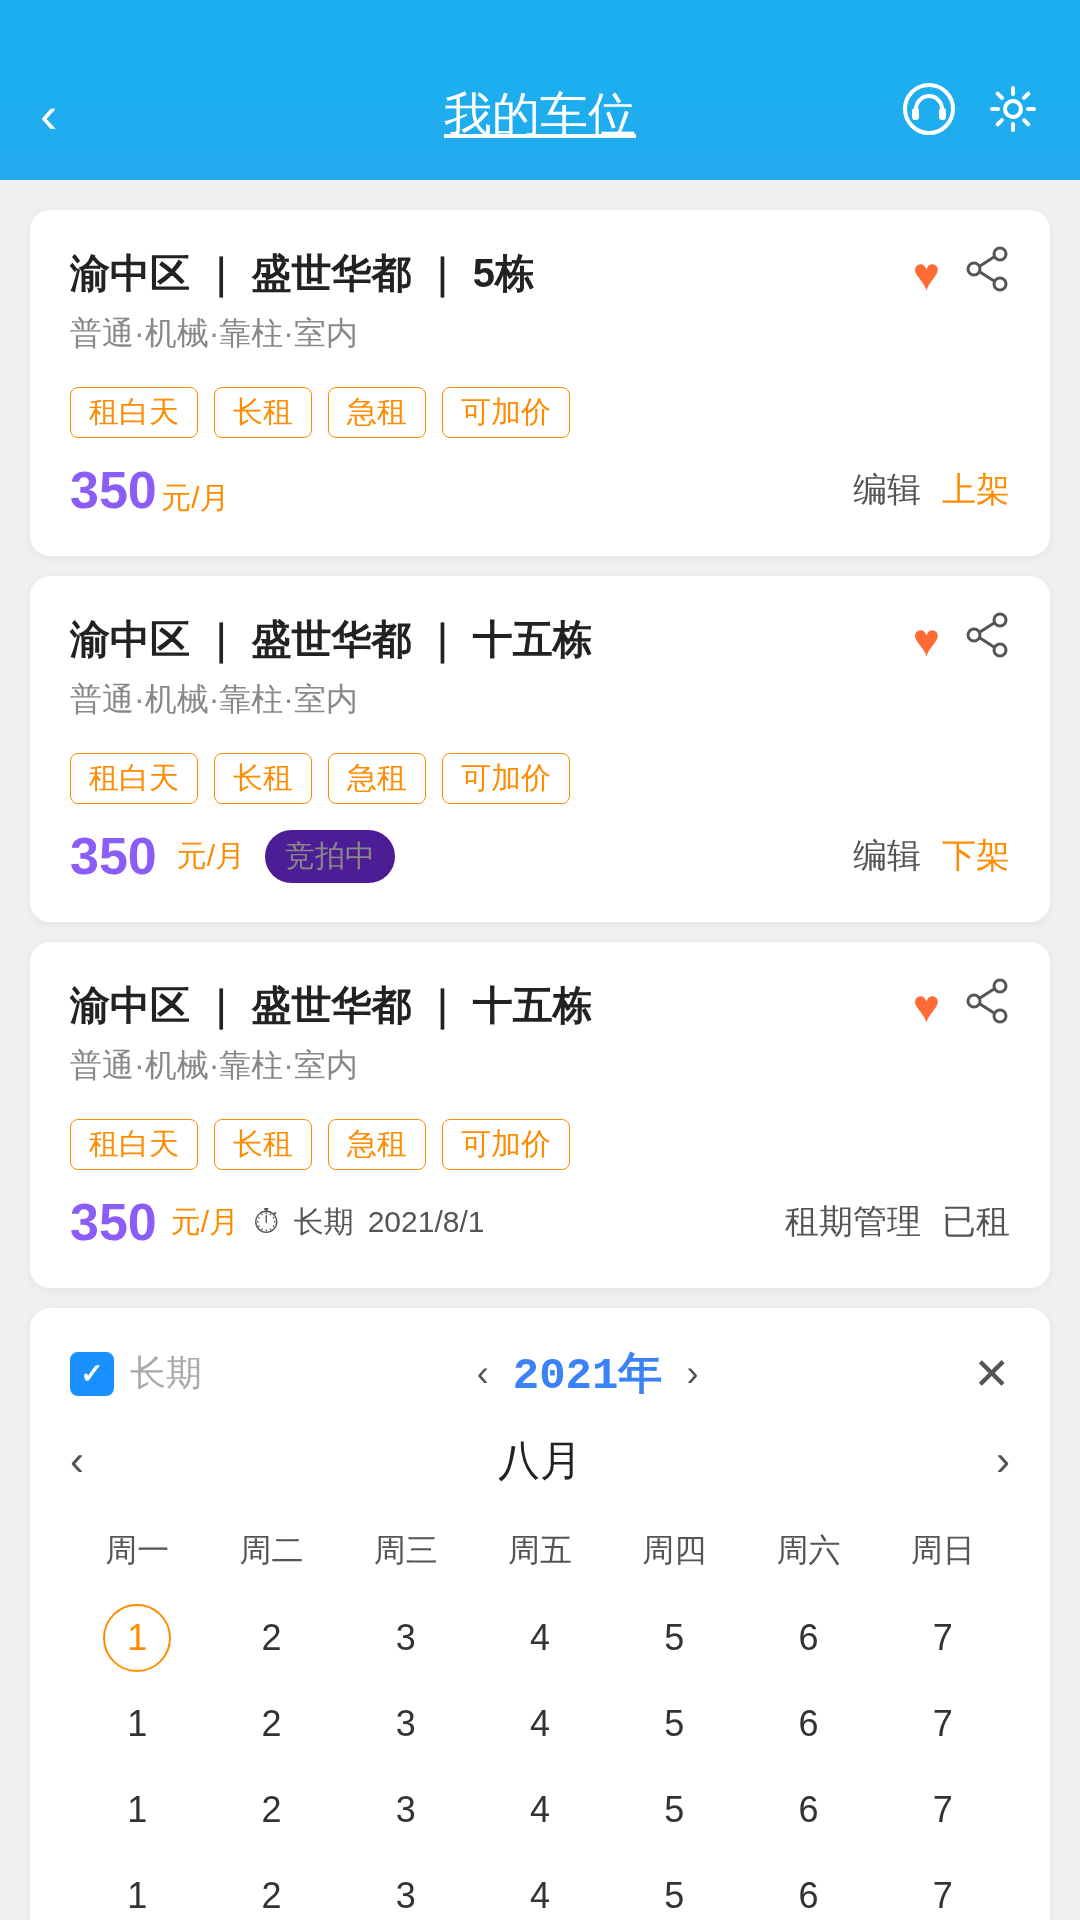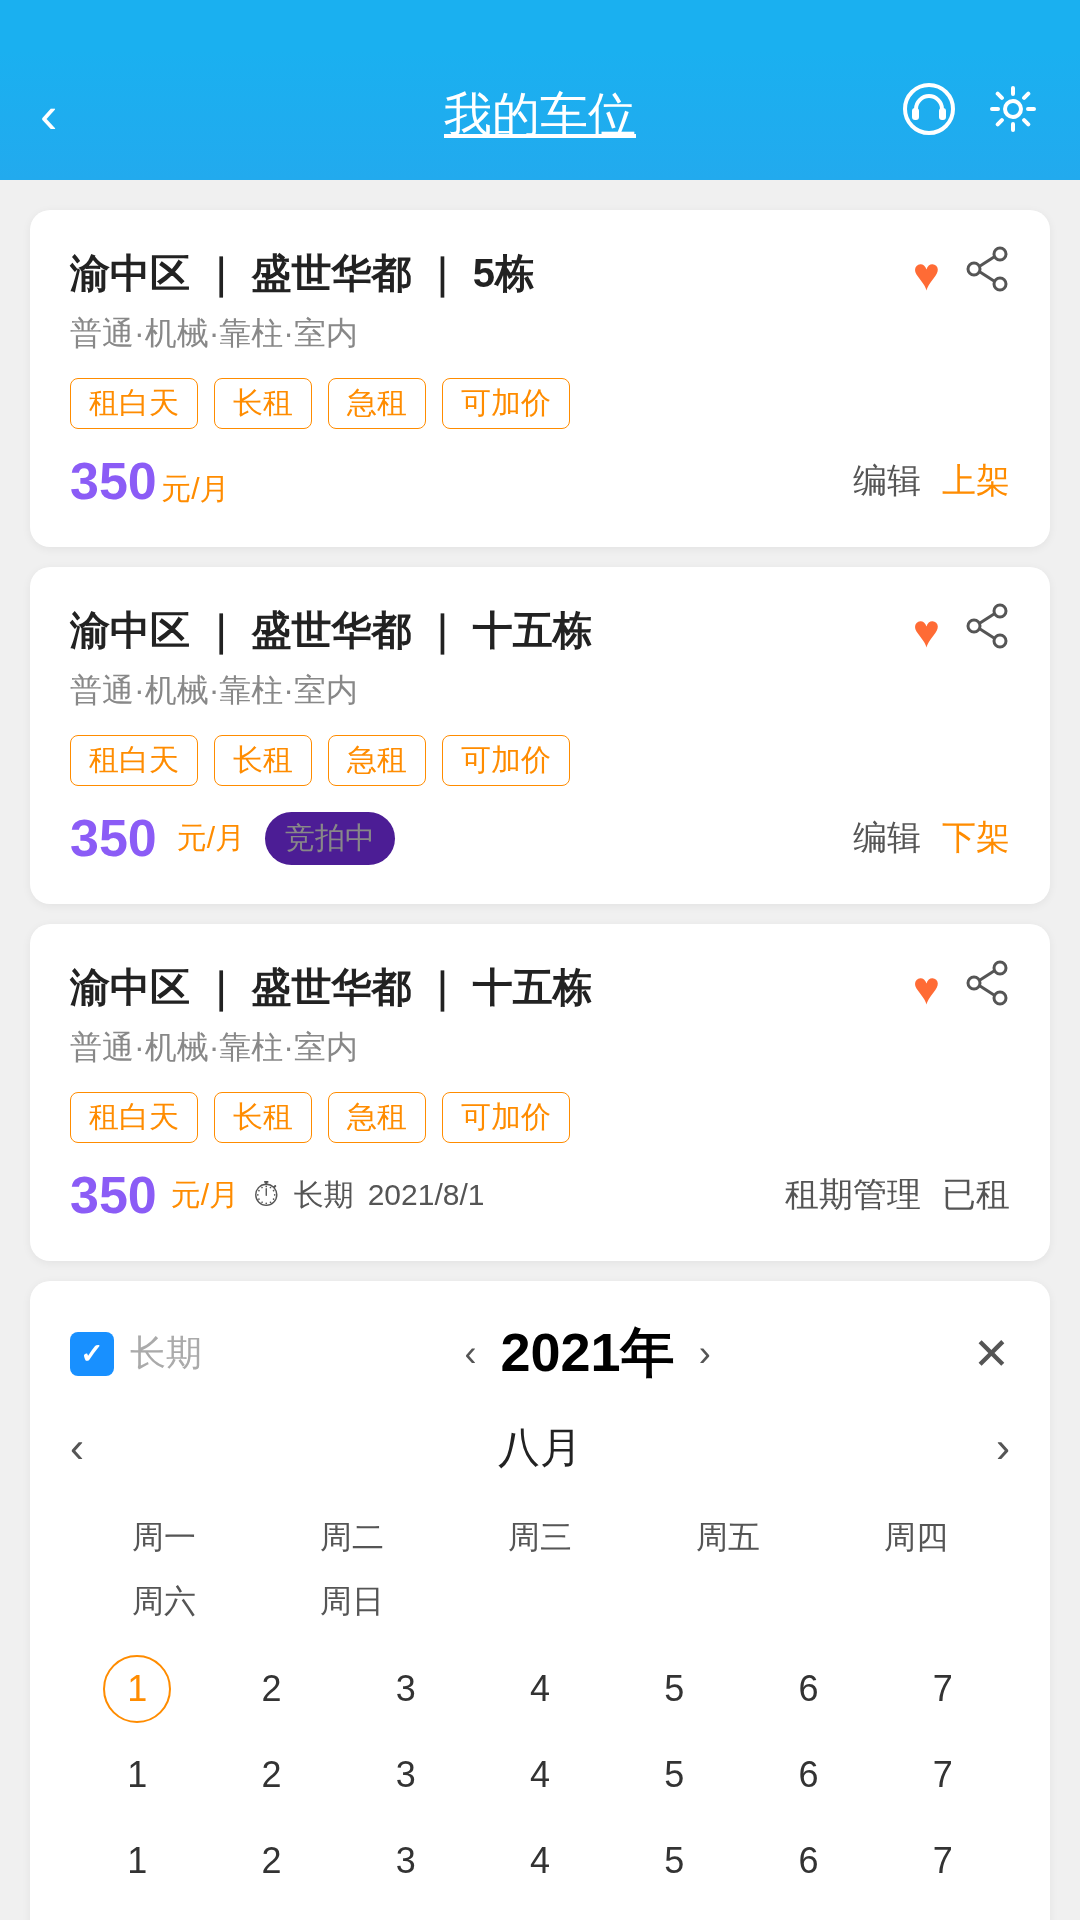--- a/index.html
+++ b/index.html
@@ -101,20 +101,21 @@
       margin-top: 22px;
       flex-wrap: wrap;
     }
 
     .tag {
       color: #ff8c00;
       font-size: 30px;
       border: 1.5px solid #ff8c00;
       padding: 4px 18px;
       border-radius: 8px;
+      margin-top: 9px;
     }
 
     .card-footer {
       display: flex;
       justify-content: space-between;
       align-items: center;
       margin-top: 22px;
     }
 
     .price {
@@ -216,23 +217,24 @@
       gap: 24px;
     }
 
     .nav-arrow {
       font-size: 36px;
       color: #555;
       cursor: pointer;
     }
 
     .year-text {
-      font-size: 54px;
+      font-size: 44px;
       font-weight: 700;
-      color: #000000;
+      color: #3b82f6;
+      font-family: Liberation Mono, monospace;
     }
 
     .close-btn {
       font-size: 44px;
       color: #555;
       cursor: pointer;
     }
 
     .month-nav-row {
       display: flex;
@@ -246,21 +248,21 @@
       font-weight: 500;
       color: #222;
     }
 
     .calendar-grid {
       width: 100%;
     }
 
     .weekdays-row {
       display: grid;
-      grid-template-columns: repeat(5, 1fr);
+      grid-template-columns: repeat(7, 1fr);
       margin-bottom: 16px;
     }
 
     .weekday {
       text-align: center;
       font-size: 32px;
       color: #555;
       padding: 10px 0;
     }
 

